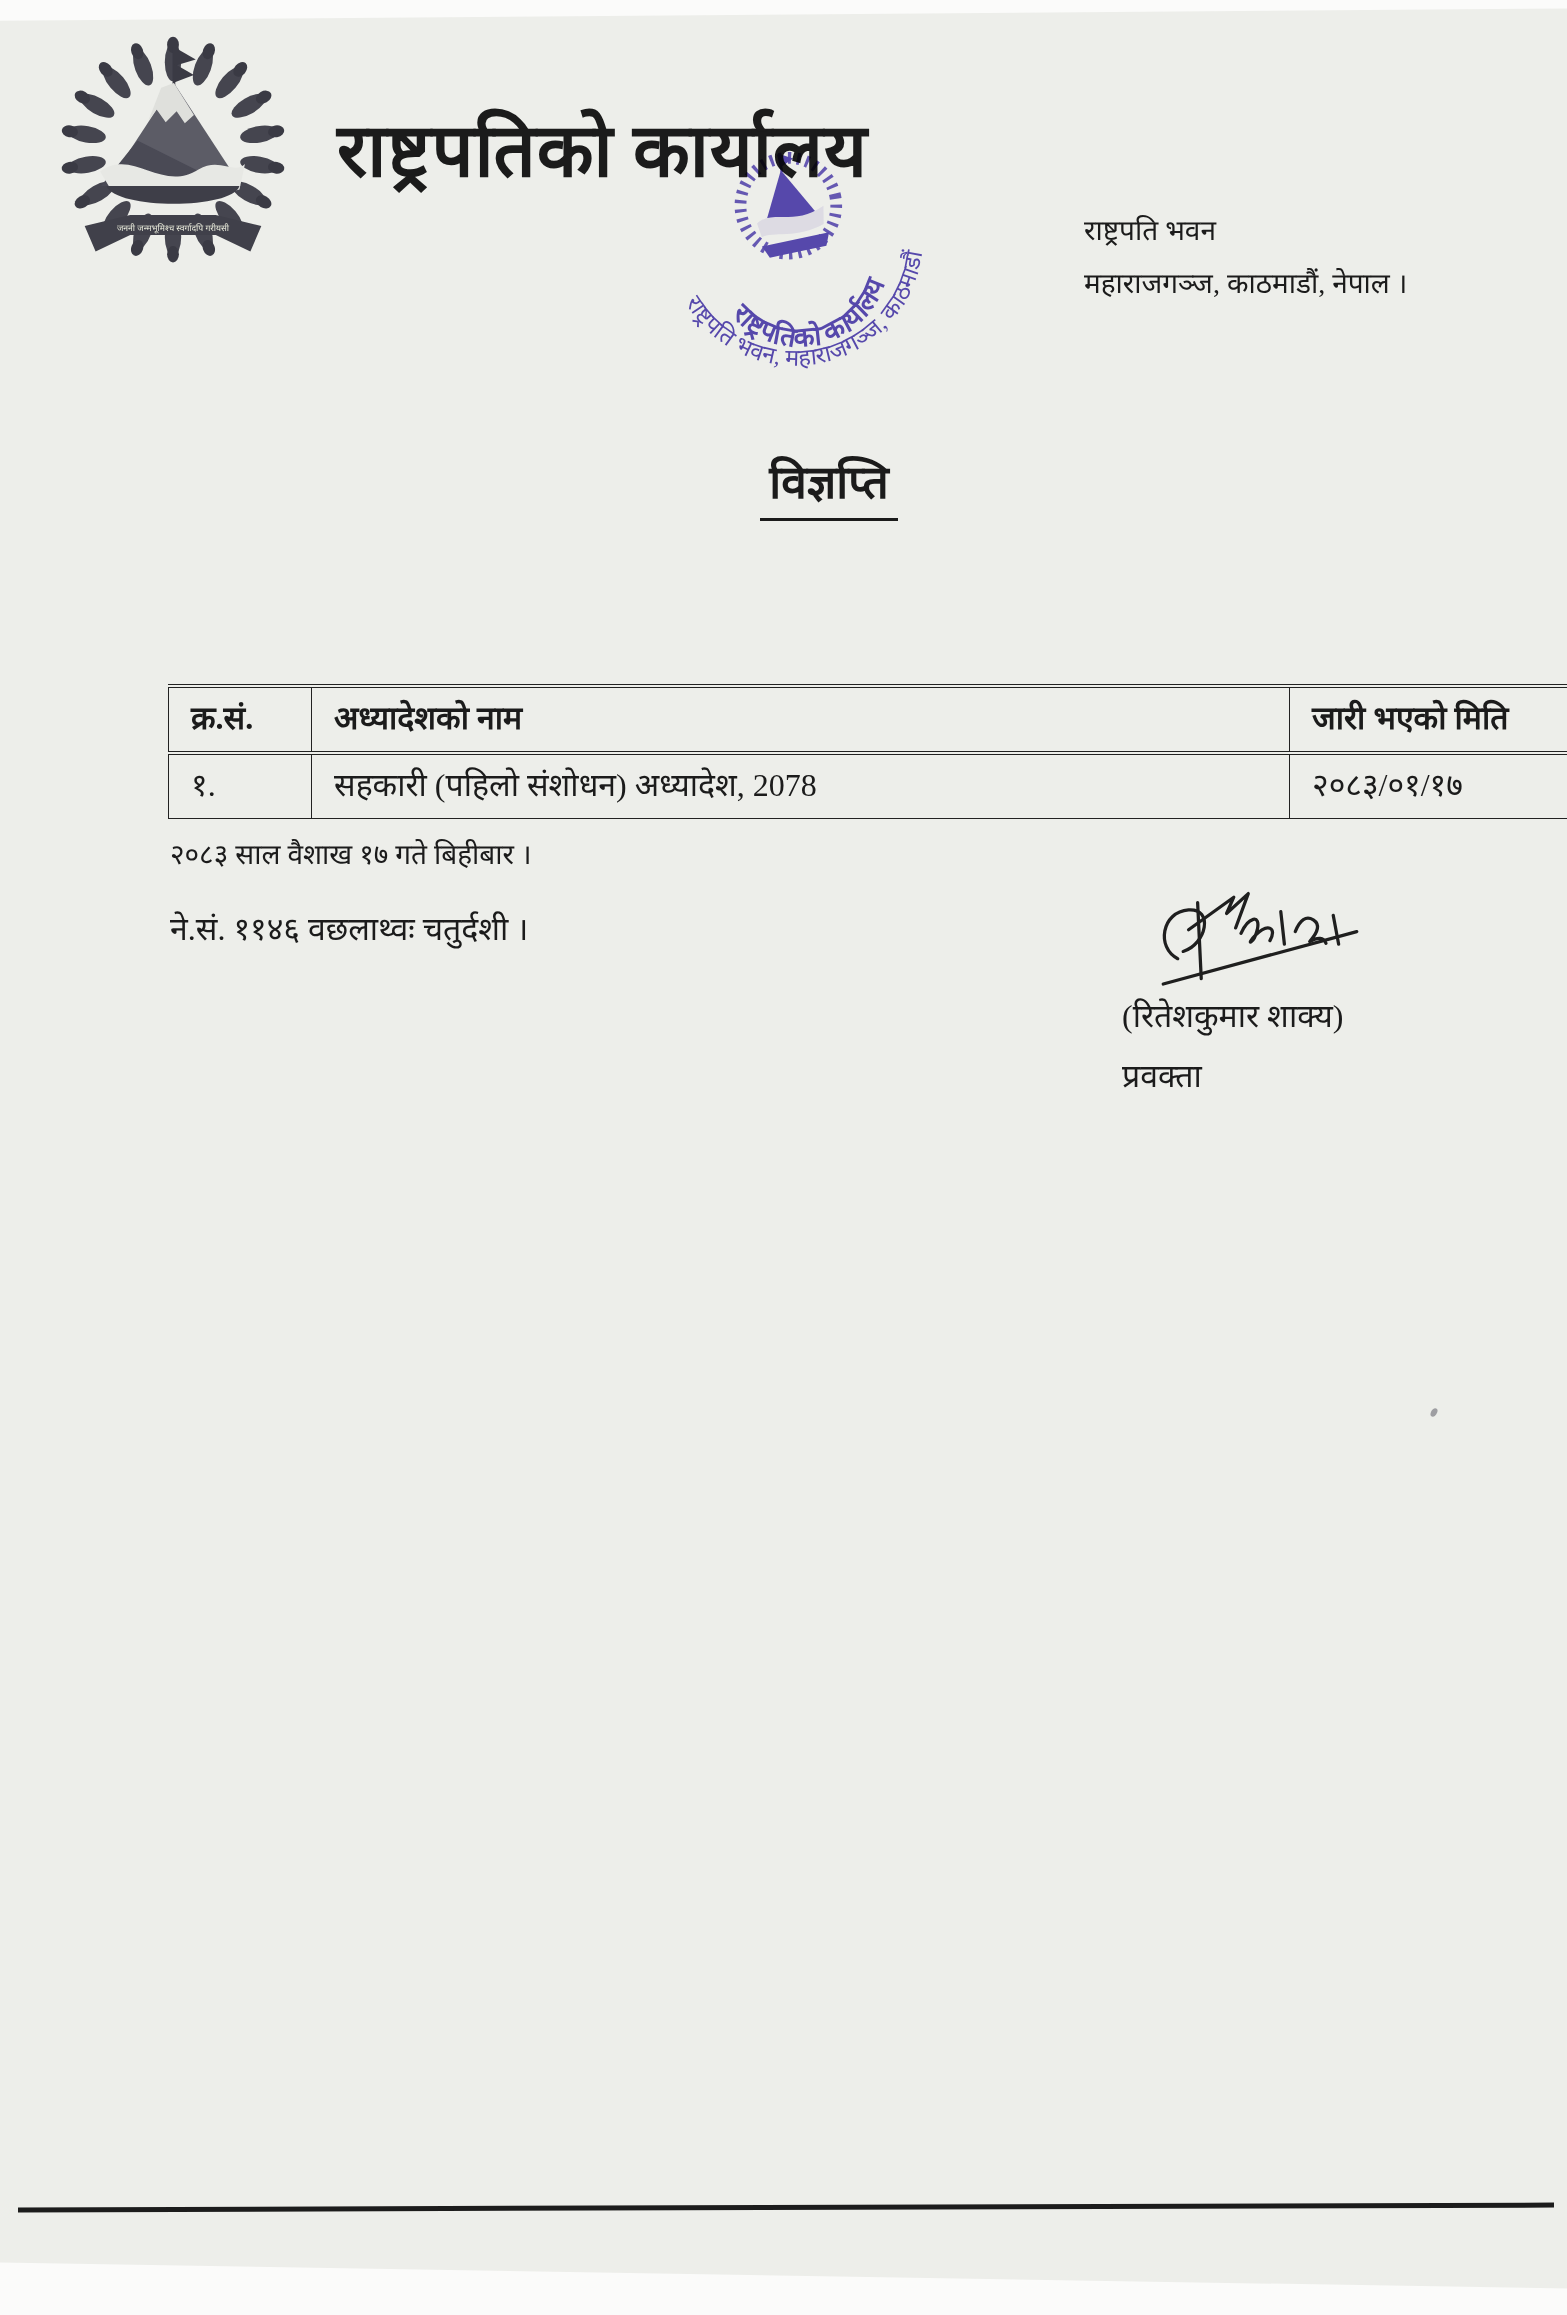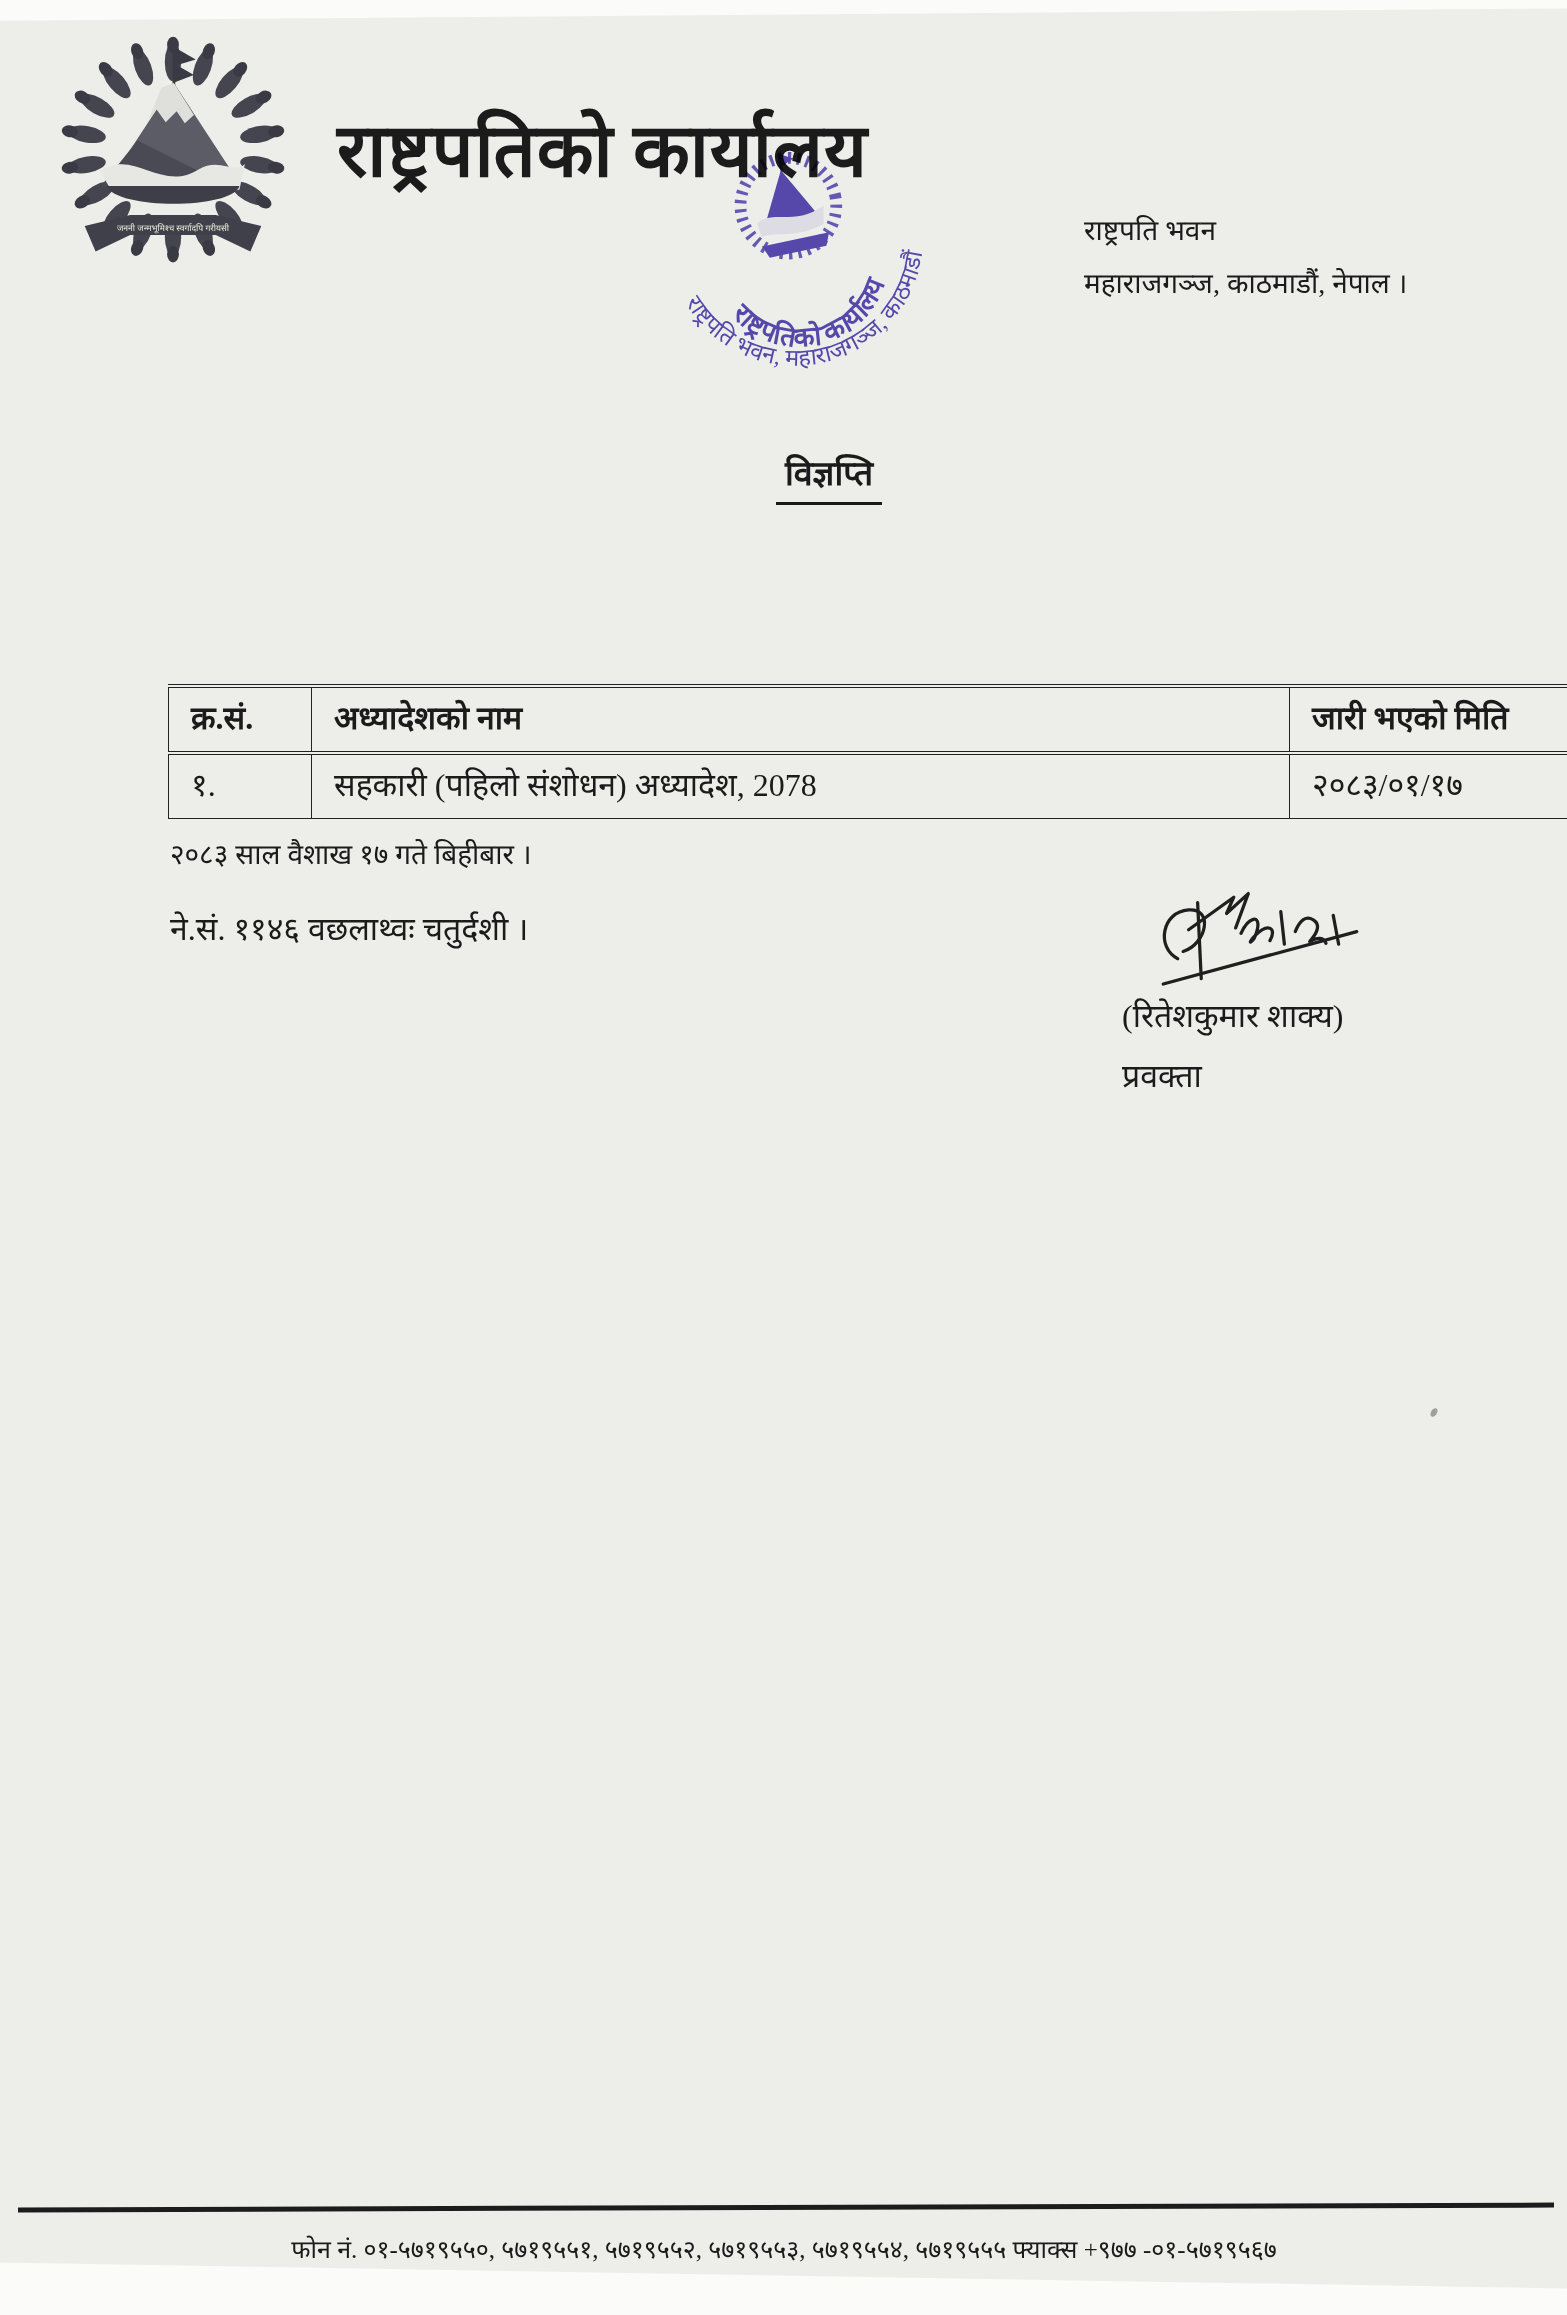--- a/index.html
+++ b/index.html
@@ -23,21 +23,21 @@
     position:absolute; left:337px; top:47px; width:814px;
     font-size:74px; font-weight:700; letter-spacing:0.9px; white-space:nowrap;
   }
   .stamp{position:absolute; left:659px; top:125px; width:282px; height:271px;
     mix-blend-mode:multiply; opacity:.9;}
   .address{position:absolute; left:1084px; top:197px; font-size:28px; line-height:1.0;}
   .address .a1{margin-bottom:25px;margin-top:20px;}
 
   
   .notice-heading-wrap{position:absolute; left:90px; right:0; top:449px; text-align:center;}
-  .notice-heading{display:inline-block; font-size:34px; font-weight:700;
+  .notice-heading{display:inline-block; font-size:46px; font-weight:700;
     border-bottom:3.6px solid #1b1b1b; padding:0 9px 7.2px 9px;}
   .body-par{position:absolute; left:170px; width:1359px; top:532px;
     font-size:32px; line-height:2.06;}
   .body-par .l1{display:block; text-align:justify; text-align-last:justify;}
   .body-par .l2{display:block;}
 
   
   table.ordinance{position:absolute; left:168px; top:684px; width:1437px;
     border-collapse:collapse; font-size:32px;}
   table.ordinance th, table.ordinance td{
@@ -182,19 +182,18 @@
       <path d="M18,106 L232,48"></path>
     </g>
   </svg>
 
   <div class="sig-block">
     <div class="sig-name">(रितेशकुमार शाक्य)</div>
     <div class="sig-role">प्रवक्ता</div>
   </div>
 
   <div class="footer-rule"></div>
-  <div class="footer-contact">फोन नं. ०१-५७१९५५०, ५७१९५५१, ५७१९५५२, ५७१९५५३, ५७१९५५४, ५७१९५५५ फ्याक्स +९७७ -०१-५७१९५६७</div>
 
   <div class="speck"></div>
   <div class="scan-top"></div>
   <div class="scan-bottom"></div>
 </div>
 
 
 </body></html>

